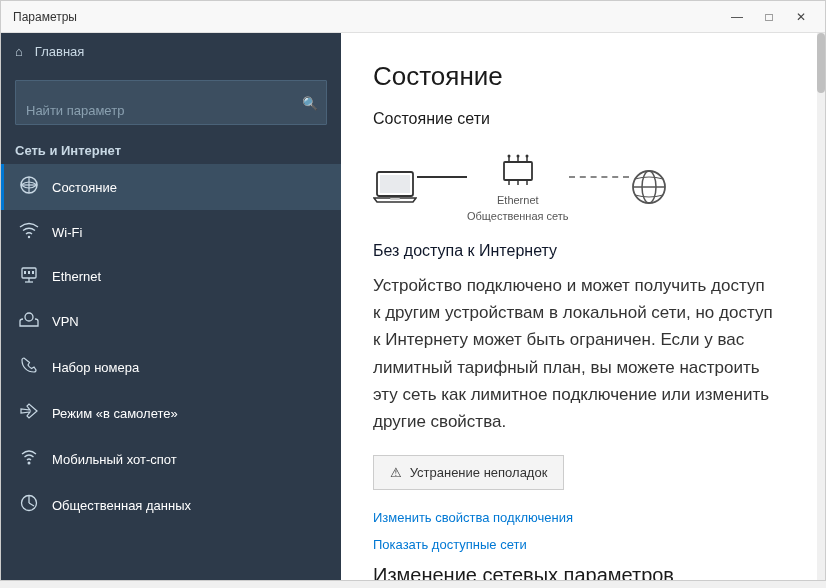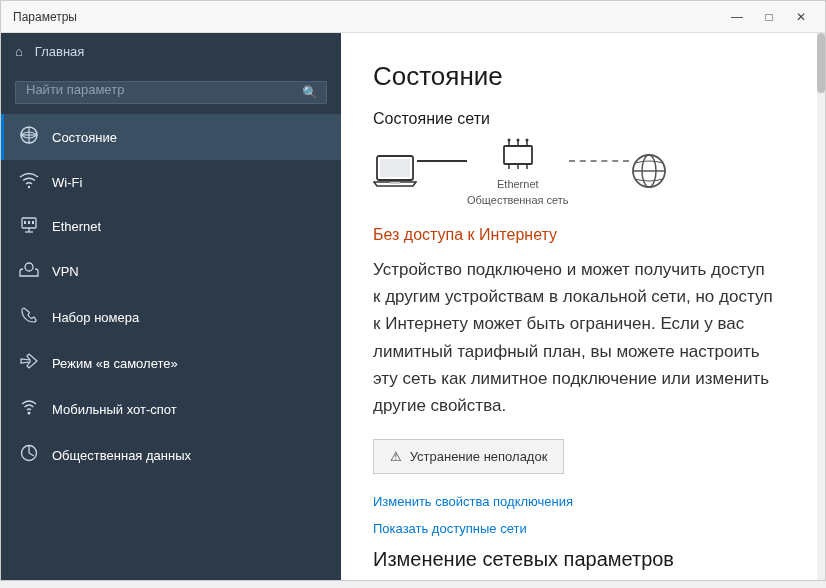--- a/index.html
+++ b/index.html
@@ -70,21 +70,21 @@
       overflow-y: auto;
     }
 
     .sidebar-search {
       margin: 10px 14px 10px 14px;
       position: relative;
     }
 
     .sidebar-search input {
       width: 100%;
-      padding: 0 30px 6px 10px;
+      padding: 22px 30px 6px 10px;
       background: #3c4e60;
       border: 1px solid #4a6278;
       color: #d0dae3;
       font-size: 13px;
       outline: none;
       border-radius: 1px;
     }
     .sidebar-search input::placeholder { color: #8aa0b0; }
 
     .sidebar-search .search-icon {
@@ -167,21 +167,21 @@
       font-size: 26px;
       font-weight: 300;
       color: #1a1a1a;
       margin-bottom: 18px;
     }
 
     .section-title {
       font-size: 16px;
       font-weight: 400;
       color: #1a1a1a;
-      margin-bottom: 8px;
+      margin-bottom: 24px;
     }
 
     
     .network-diagram {
       display: flex;
       align-items: center;
       margin-bottom: 20px;
       gap: 0;
     }
 
@@ -208,21 +208,21 @@
     .net-line-dashed {
       width: 60px;
       height: 2px;
       border-top: 2px dashed #888;
       margin-bottom: 20px;
     }
 
     
     .no-internet {
       font-size: 16px;
-      color: #c2410c;
+      color: #0f172a;
       font-weight: 400;
       margin-bottom: 12px;
     }
 
     .status-text {
       font-size: 17px;
       color: #333;
       line-height: 1.6;
       max-width: 400px;
       margin-bottom: 20px;
@@ -284,20 +284,21 @@
       <div class="home-item">
         <span class="icon">⌂</span>
         <span>Главная</span>
       </div>
 
       <div class="sidebar-search">
         <input type="text" placeholder="Найти параметр" style="">
         <span class="search-icon">🔍</span>
       </div>
 
+      <div class="sidebar-section-label">Сеть и Интернет</div>
 
       <div class="sidebar-item active">
         <span class="icon">
           <svg width="20" height="20" viewBox="0 0 20 20" fill="none">
             <circle cx="10" cy="10" r="8" stroke="#c8d8e4" stroke-width="1.5"></circle>
             <path d="M2 10 Q10 4 18 10" stroke="#c8d8e4" stroke-width="1.2" fill="none"></path>
             <path d="M2 10 Q10 16 18 10" stroke="#c8d8e4" stroke-width="1.2" fill="none"></path>
             <line x1="10" y1="2" x2="10" y2="18" stroke="#c8d8e4" stroke-width="1.2"></line>
             <line x1="2" y1="10" x2="18" y2="10" stroke="#c8d8e4" stroke-width="1.2"></line>
           </svg>

